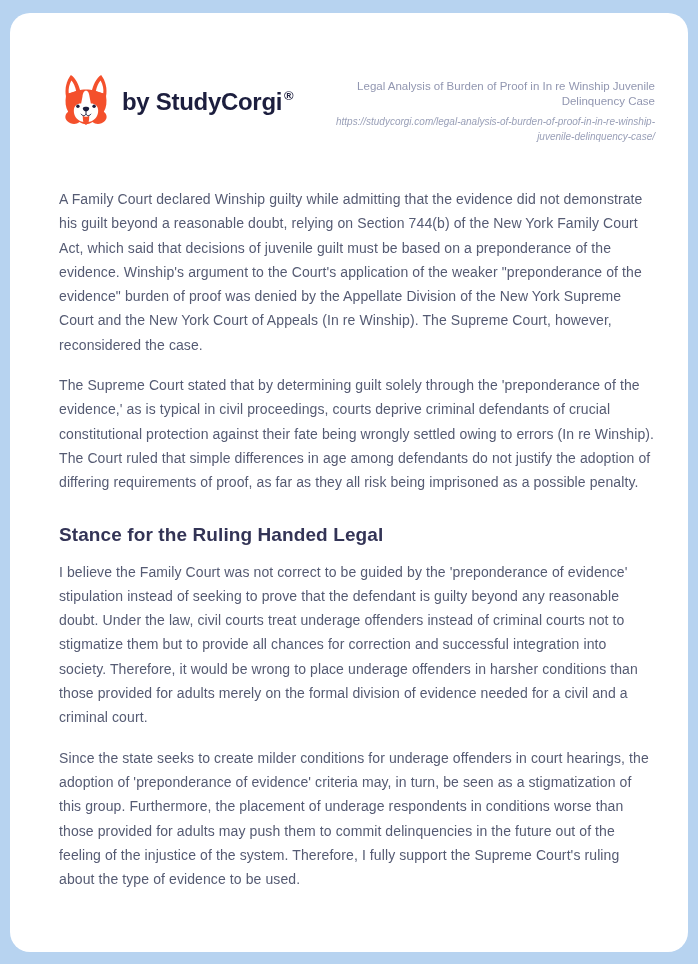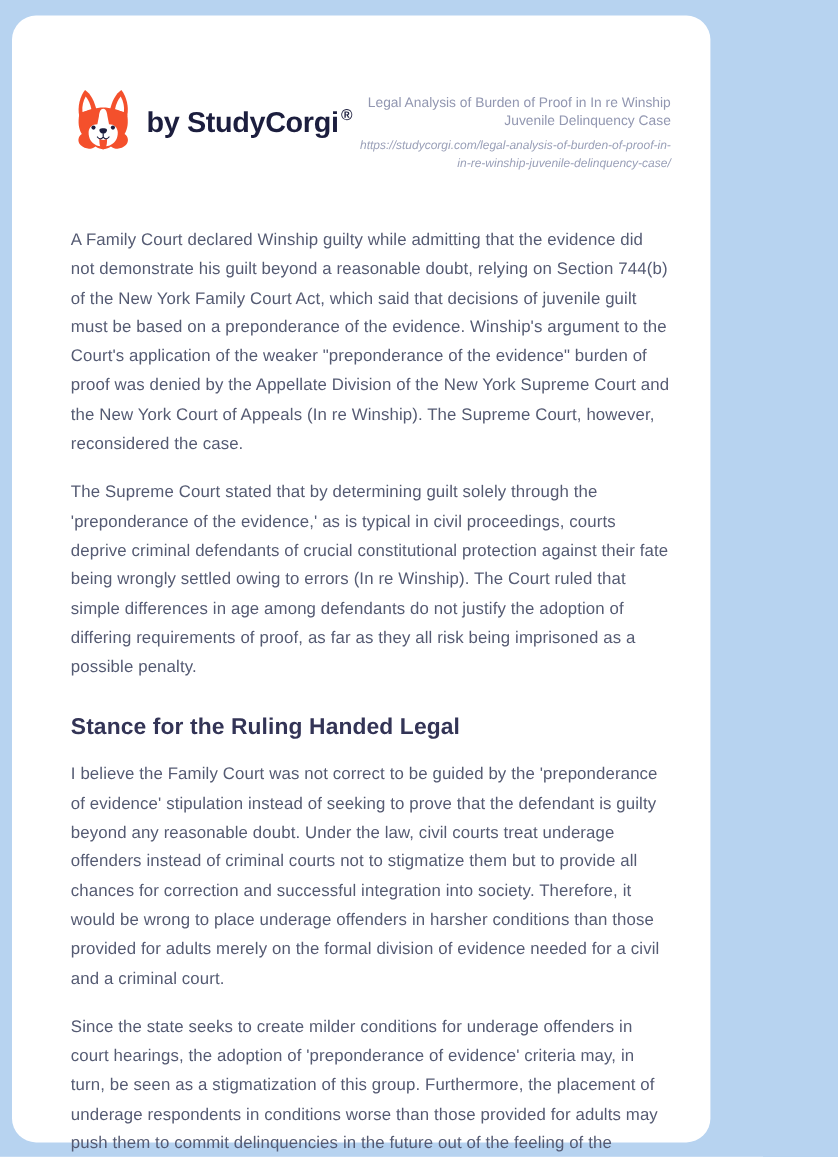--- a/index.html
+++ b/index.html
@@ -11,21 +11,21 @@
     height: 964px;
     position: relative;
     background: #b7d3f0;
     font-family: "Liberation Sans", sans-serif;
     overflow: hidden;
   }
   .card {
     position: absolute;
     left: 10px;
     top: 13px;
-    width: 582px;
+    width: 678px;
     height: 939px;
     background: #ffffff;
     border-radius: 20px;
     box-sizing: border-box;
     padding: 60px 33px 0 49px;
   }
   .header {
     display: flex;
     justify-content: space-between;
     align-items: flex-start;

